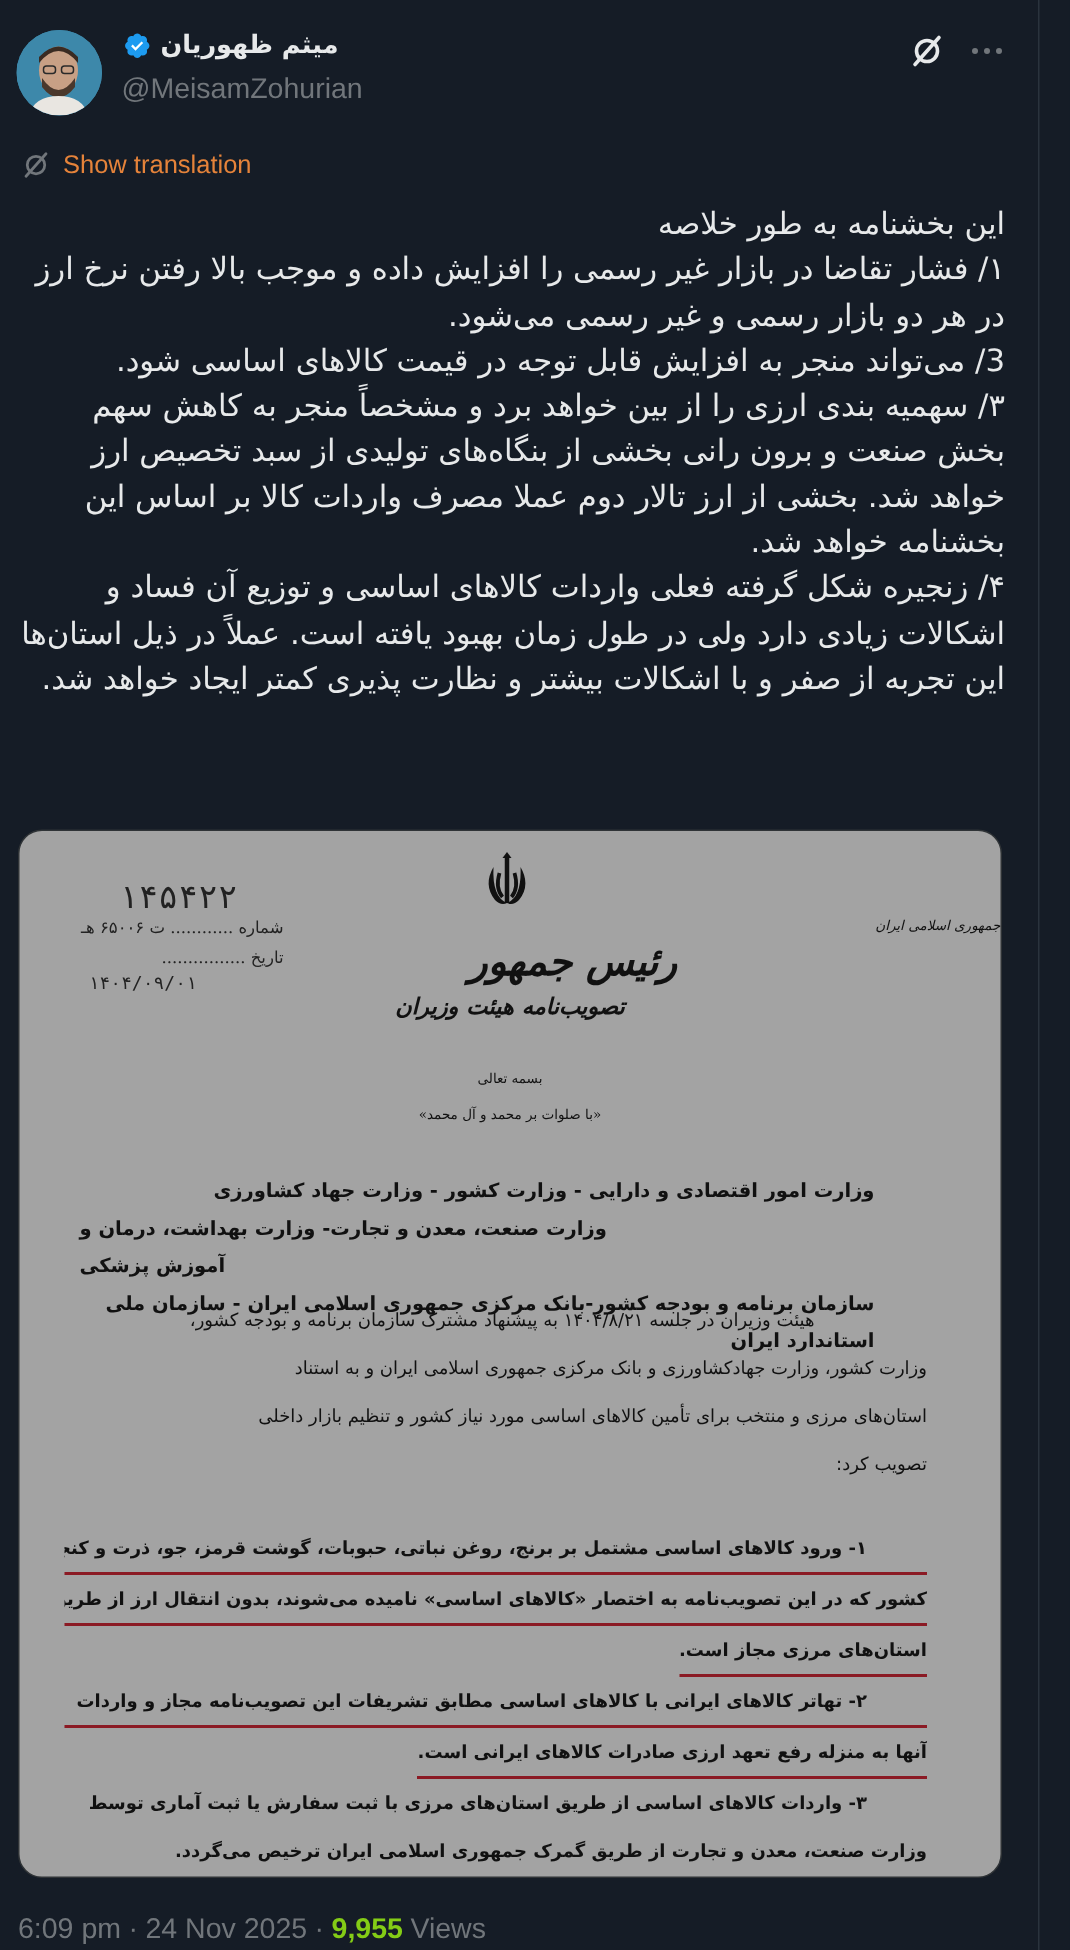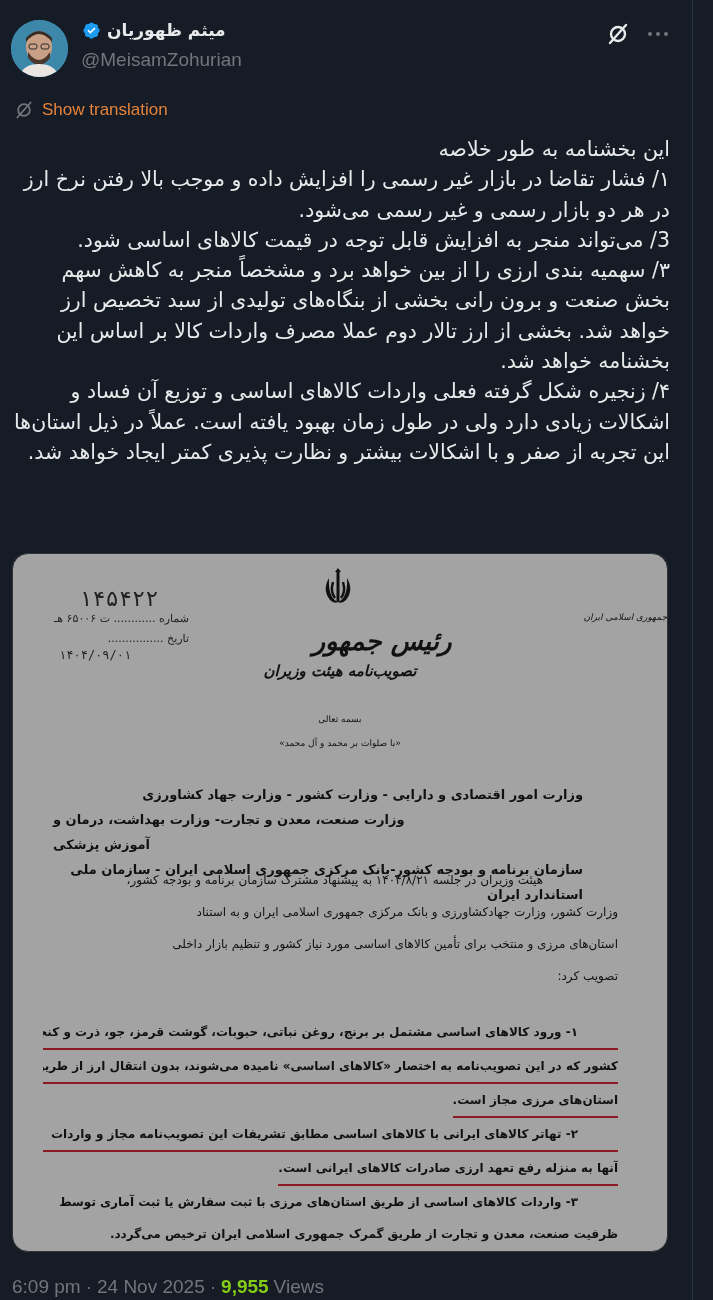--- a/index.html
+++ b/index.html
@@ -208,21 +208,21 @@
 
     <div class="doc-items">
       <div class="doc-item-line first underline-red">۱- ورود کالاهای اساسی مشتمل بر برنج، روغن نباتی، حبوبات، گوشت قرمز، جو، ذرت و کنجاله مورد نیاز</div>
       <div class="doc-item-line underline-red">کشور که در این تصویب‌نامه به اختصار «کالاهای اساسی» نامیده می‌شوند، بدون انتقال ارز از طریق</div>
       <div class="doc-item-line short underline-red">استان‌های مرزی مجاز است.</div>
       <div class="clear"></div>
       <div class="doc-item-line first underline-red">۲- تهاتر کالاهای ایرانی با کالاهای اساسی مطابق تشریفات این تصویب‌نامه مجاز و واردات</div>
       <div class="doc-item-line short underline-red">آنها به منزله رفع تعهد ارزی صادرات کالاهای ایرانی است.</div>
       <div class="clear"></div>
       <div class="doc-item-line first">۳- واردات کالاهای اساسی از طریق استان‌های مرزی با ثبت سفارش یا ثبت آماری توسط</div>
-      <div class="doc-item-line">ظرفیت صنعت، معدن و تجارت از طریق گمرک جمهوری اسلامی ایران ترخیص می‌گردد.</div>
+      <div class="doc-item-line">وزارت صنعت، معدن و تجارت از طریق گمرک جمهوری اسلامی ایران ترخیص می‌گردد.</div>
     </div>
   </div>
 </div>
 
 <div class="meta-row">
   <span>6:09 pm</span>
   <span>·</span>
   <span>24 Nov 2025</span>
   <span>·</span>
   <span class="views-count">9,955</span>

